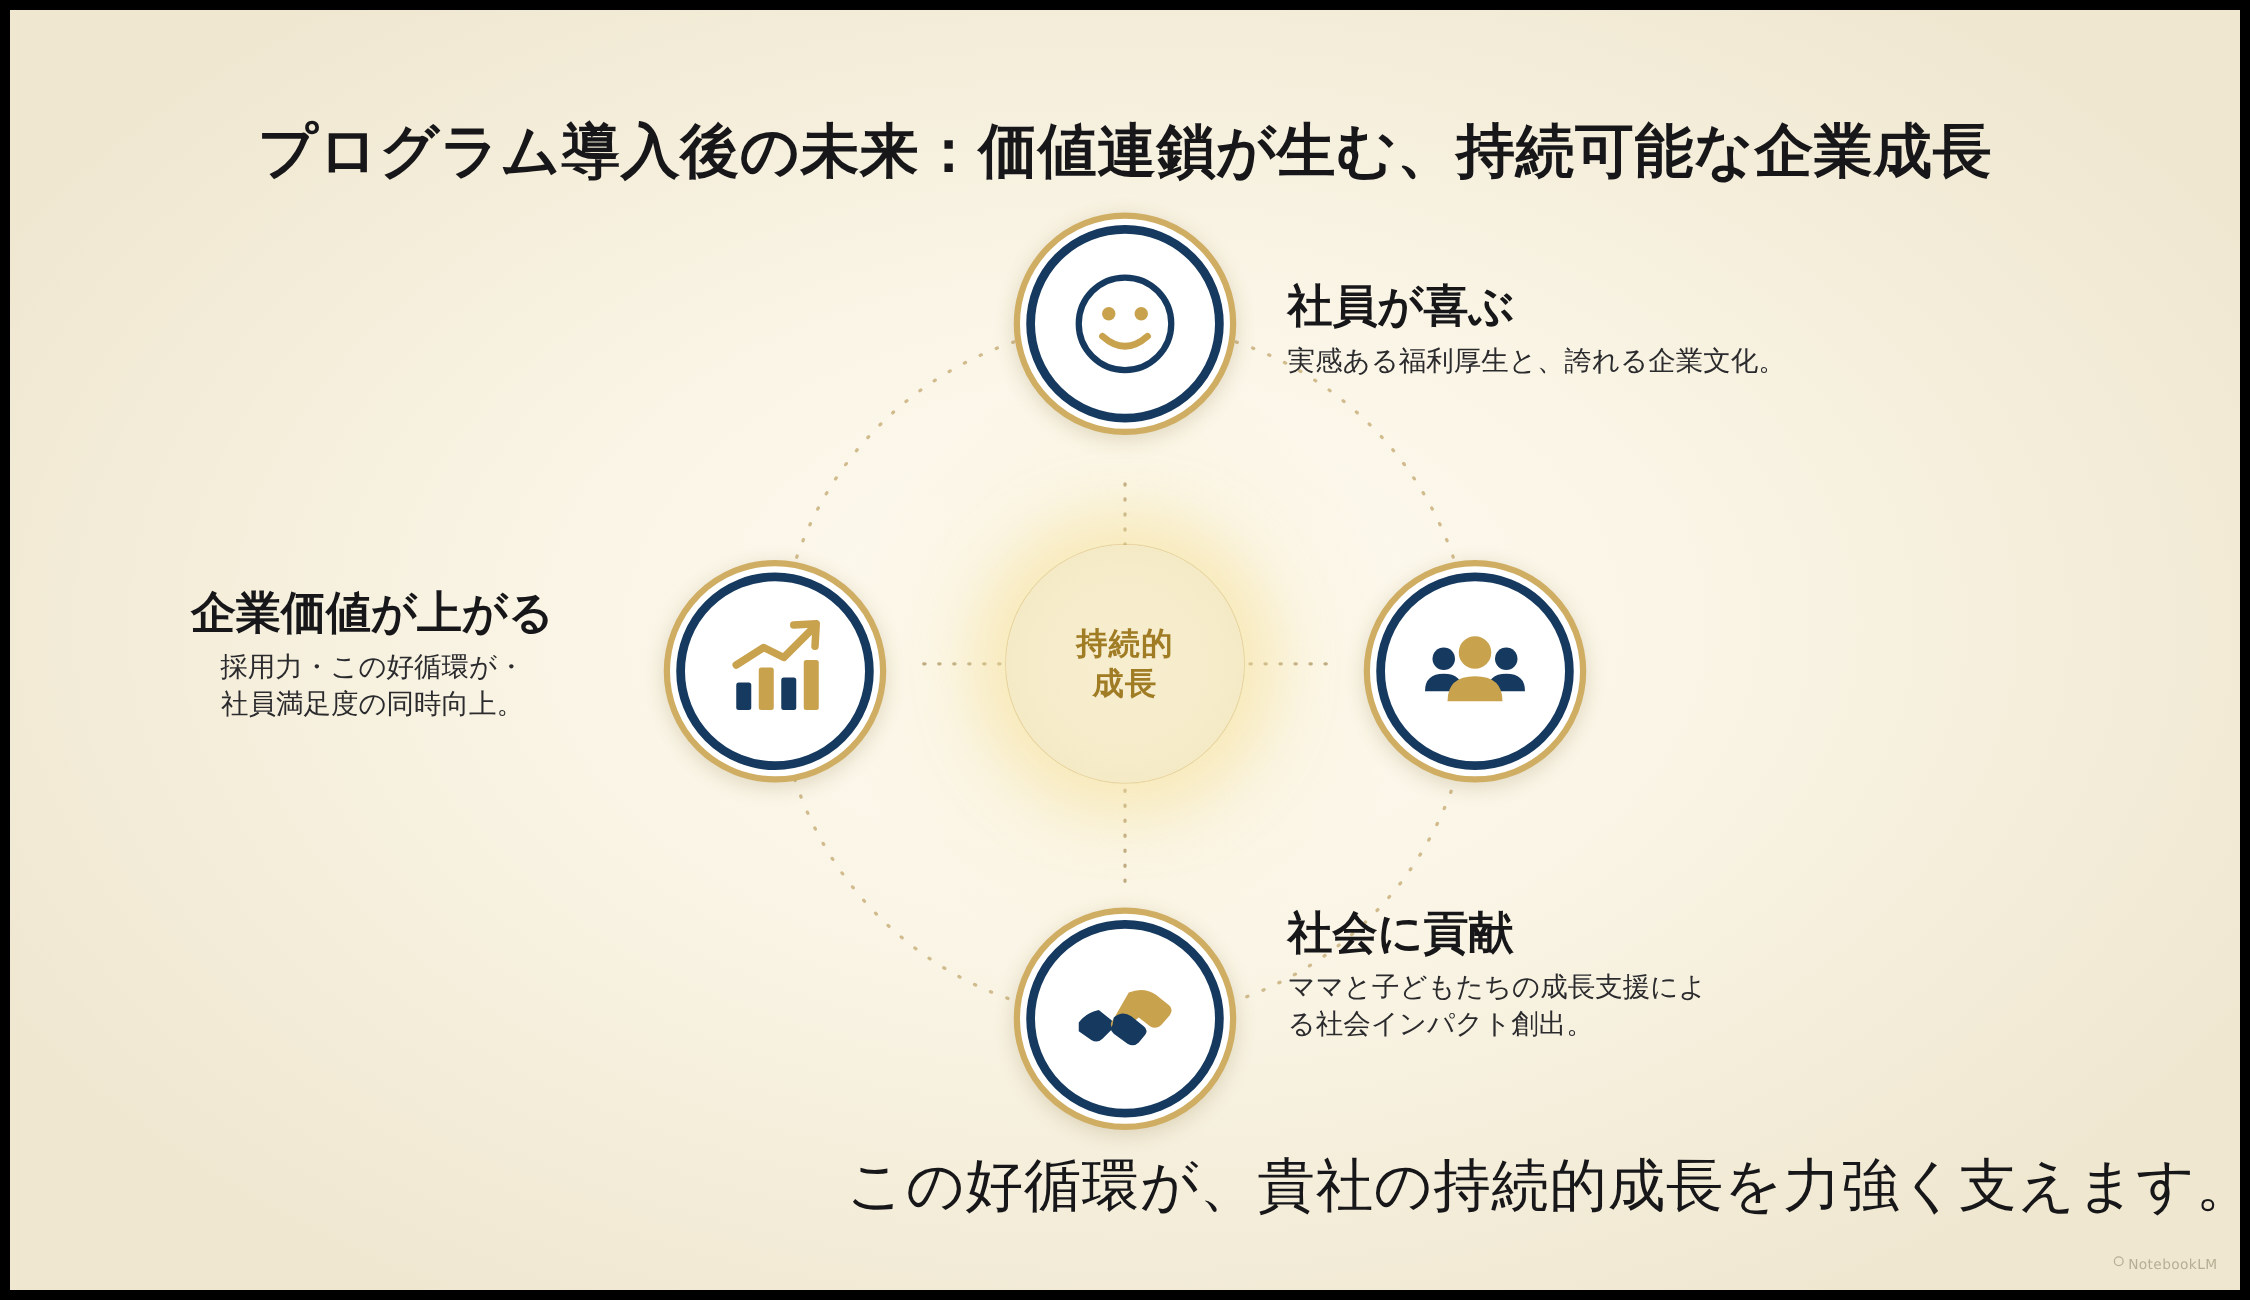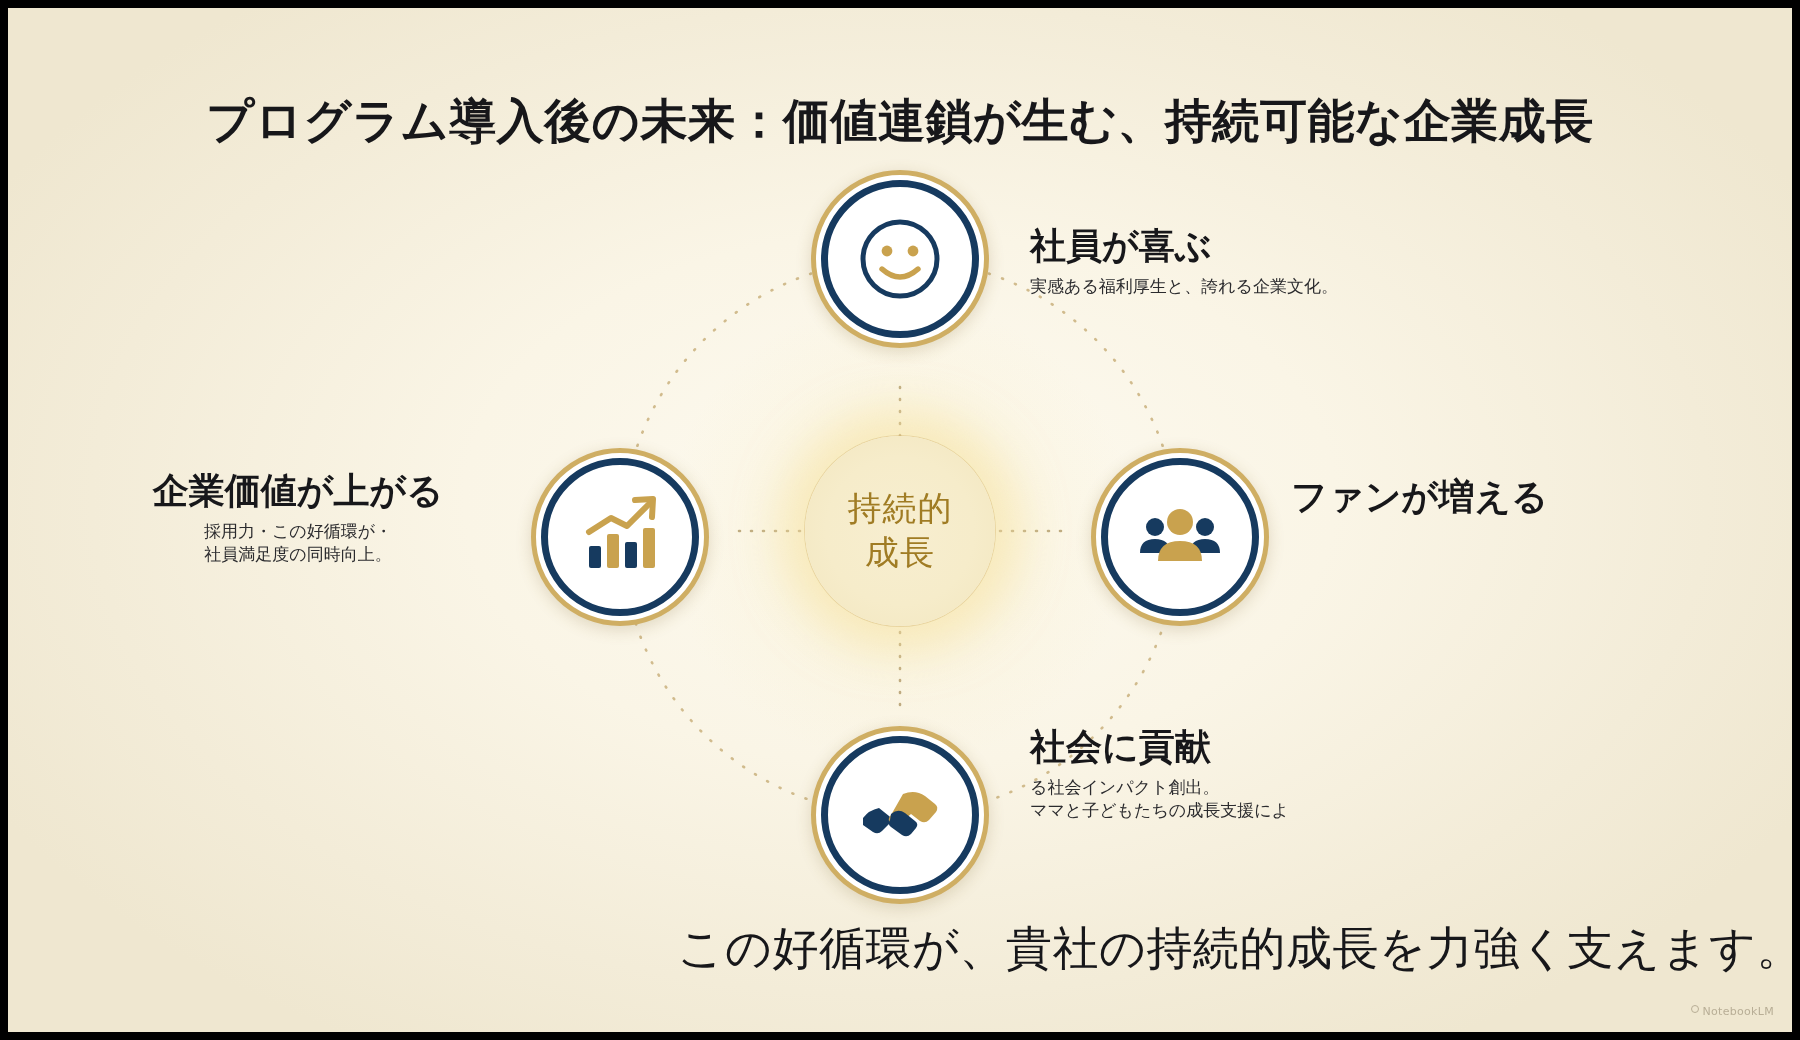--- a/index.html
+++ b/index.html
@@ -74,22 +74,22 @@
     border-radius: 50%;
     background: radial-gradient(circle at 50% 50%, #f7eed0 0%, #f6ecca 55%, #f2e6be 100%);
     box-shadow: 0 0 0 1px rgba(196,160,83,0.30), 0 0 44px 26px rgba(246,226,160,0.55);
     display: flex;
     flex-direction: column;
     align-items: center;
     justify-content: center;
     line-height: 1.28;
   }
   .hub-line {
-    font-size: 34px;
-    font-weight: 400;
+    font-size: 25px;
+    font-weight: 700;
     color: #a07c24;
     letter-spacing: 1px;
   }
 
   
   .node {
     position: absolute;
     width: 178px;
     height: 178px;
   }
@@ -128,21 +128,21 @@
     position: absolute;
   }
   .label-title {
     font-size: 36px;
     font-weight: 700;
     color: #17171a;
     white-space: nowrap;
     line-height: 1.15;
   }
   .label-desc {
-    font-size: 17px;
+    font-size: 22px;
     font-weight: 500;
     color: #2b2b2e;
     line-height: 1.32;
     margin-top: 9px;
   }
   .label-right { text-align: left; }
   .label-left  { text-align: center; }
 
   #label-employee { left: 1022px; top: 217px; width: 560px; }
   #label-fans     { left: 1283px; top: 468px; width: 430px; }
@@ -240,38 +240,37 @@
           <circle cx="23" cy="38" r="9" fill="#163a5f"></circle>
           <path d="M8 64 q0-14 15-14 q15 0 15 14 z" fill="#163a5f"></path>
           <circle cx="73" cy="38" r="9" fill="#163a5f"></circle>
           <path d="M58 64 q0-14 15-14 q15 0 15 14 z" fill="#163a5f"></path>
           <circle cx="48" cy="33" r="13" fill="#c9a24e"></circle>
           <path d="M26 72 q0-20 22-20 q22 0 22 20 z" fill="#c9a24e"></path>
         </svg>
       </div>
     </div>
     <div class="label label-right" id="label-fans">
-      <div class="label-title">ファンが増える</div>
     </div>
 
     <div class="node" id="node-society">
       <div class="node-ring"></div>
       <div class="node-icon">
         <svg width="98" height="98" viewBox="0 0 98 98">
           <path d="M12 52 q6-8 16-10 l10 8 q4 3 1 7 l-8 8 q-4 4-9 1 l-10-7 z" fill="#163a5f"></path>
           <path d="M52 28 q12-5 22 2 l10 8 q4 3 1 8 l-7 8 q-4 4-9 1 l-9-7 -12 10 q-5 4-9-1 q-3-4 1-8 z" fill="#c9a24e"></path>
           <path d="M40 48 q7-6 14-1 l10 8 q4 3 1 7 l-5 6 q-4 4-9 1 l-11-8 q-4-3-1-7 z" fill="#163a5f"></path>
         </svg>
       </div>
     </div>
     <div class="label label-right" id="label-society">
       <div class="label-title">社会に貢献</div>
       <div class="label-desc">
+        <div>ママと子どもたちの成長支援によ</div>
         <div>る社会インパクト創出。</div>
-        <div>ママと子どもたちの成長支援によ</div>
       </div>
     </div>
 
     <div class="node" id="node-value">
       <div class="node-ring"></div>
       <div class="node-icon">
         <svg width="98" height="98" viewBox="0 0 98 98">
           <rect x="18" y="58" width="12" height="22" rx="2" fill="#163a5f"></rect>
           <rect x="36" y="46" width="12" height="34" rx="2" fill="#c9a24e"></rect>
           <rect x="54" y="54" width="12" height="26" rx="2" fill="#163a5f"></rect>

